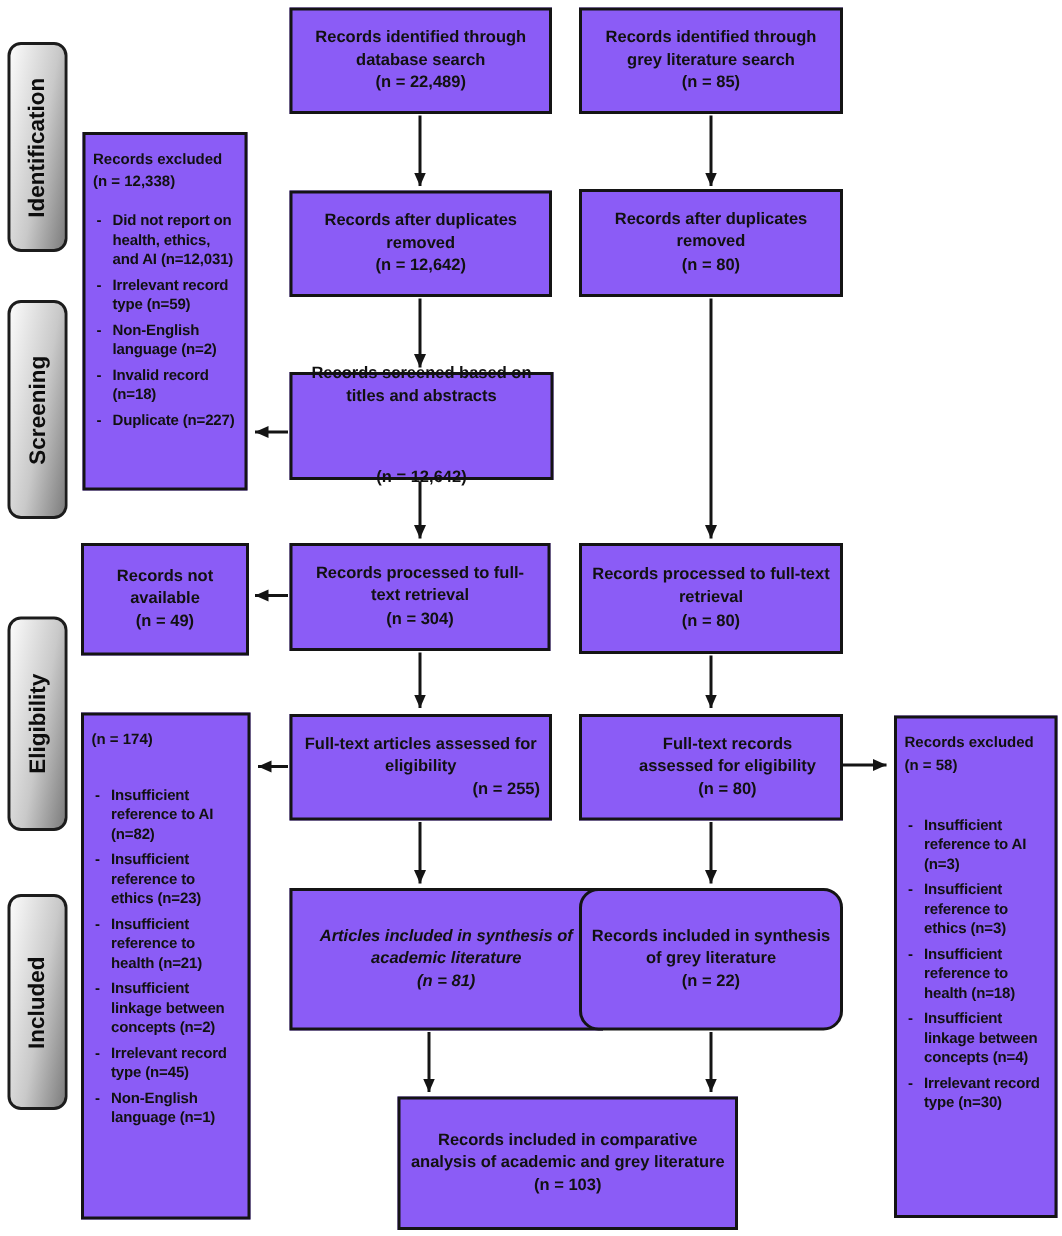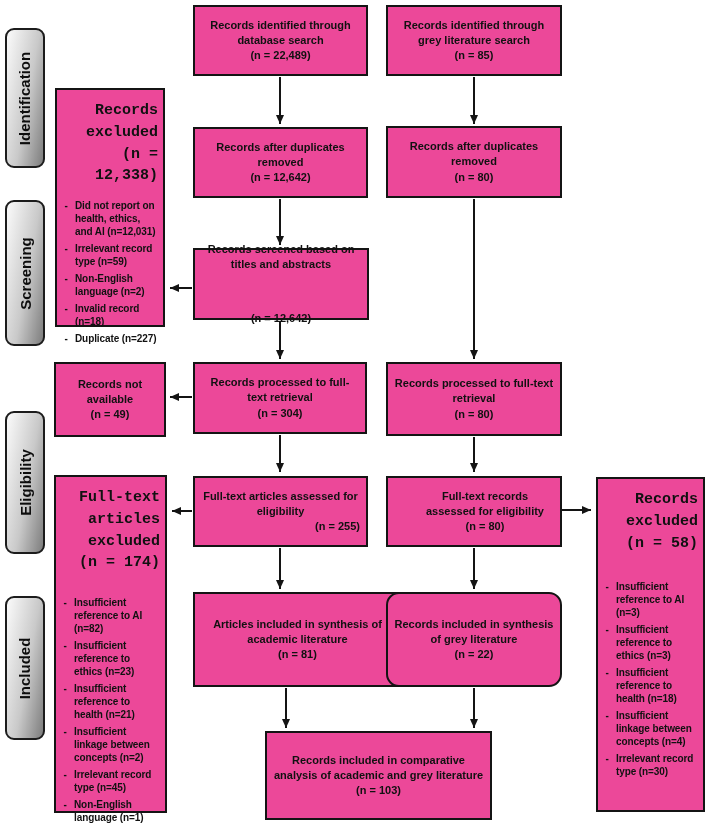--- a/index.html
+++ b/index.html
@@ -3,29 +3,29 @@
 <meta charset="utf-8">
 <style>
   html,body{margin:0;padding:0;background:#fff;}
   .canvas{
     position:relative;width:708px;height:824px;background:#ffffff;
     font-family:"Liberation Sans",sans-serif;color:#111;overflow:hidden;
   }
   .arrows{position:absolute;left:0;top:0;width:708px;height:824px;pointer-events:none;}
   .box{
     position:absolute;box-sizing:border-box;
-    background:#ec4899;border:2px solid #141414;
+    background:#8b5cf6;border:2px solid #141414;
     display:flex;flex-direction:column;align-items:center;justify-content:center;
     text-align:center;font-weight:bold;font-size:11px;line-height:1.38;
     padding:2px 6px;
   }
   .box .lbl{display:block;}
   .box .n{display:block;}
   .side{justify-content:flex-start;padding-top:10px;padding-left:5px;padding-right:5px;}
-  .side-head{width:100%;text-align:right;font-size:15px;line-height:1.45;font-family:Liberation Mono, monospace;}
+  .side-head{width:100%;text-align:left;font-size:10px;line-height:1.45;}
   .items{
     margin-top:12px;width:100%;text-align:left;font-size:10px;line-height:1.3;
     display:flex;flex-direction:column;gap:4px;letter-spacing:-0.1px;
   }
   .item{display:flex;gap:5px;}
   .item .dash{flex:0 0 8px;text-align:center;}
   .item .txt{flex:1;}
   .stage{
     position:absolute;left:5px;width:40px;box-sizing:border-box;
     border:2px solid #1c1c1c;border-radius:9px;
@@ -93,21 +93,21 @@
     <span class="n">(n = 12,642)</span>
   </div>
   <div class="box" style="left:193px;top:362px;width:174px;height:72px;">
     <span class="lbl">Records processed to full-text retrieval</span>
     <span class="n">(n = 304)</span>
   </div>
   <div class="box" style="left:193px;top:476px;width:175px;height:71px;align-items:flex-end;">
     <span class="lbl">Full-text articles assessed for eligibility</span>
     <span class="n">(n = 255)</span>
   </div>
-  <div class="box" style="left:193px;top:592px;width:209px;height:95px;">
+  <div class="box" style="left:193px;top:592px;width:209px;height:95px;font-style:italic;">
     <span class="lbl">Articles included in synthesis of academic literature</span>
     <span class="n">(n = 81)</span>
   </div>
 
   <div class="box" style="left:386px;top:5px;width:176px;height:71px;">
     <span class="lbl">Records identified through grey literature search</span>
     <span class="n">(n = 85)</span>
   </div>
   <div class="box" style="left:386px;top:126px;width:176px;height:72px;">
     <span class="lbl">Records after duplicates removed</span>
@@ -160,21 +160,20 @@
     </div>
   </div>
 
   <div class="box" style="left:54px;top:362px;width:112px;height:75px;">
     <span class="lbl">Records not available</span>
     <span class="n">(n = 49)</span>
   </div>
 
   <div class="box side" style="left:54px;top:475px;width:113px;height:338px;">
     <div class="side-head" style="padding:0 10px;">
-      <span class="lbl">Full-text articles excluded</span>
       <span class="n">(n = 174)</span>
     </div>
     <div class="items" style="margin-top:22px;">
       <div class="item">
           <span class="dash">-</span>
           <span class="txt">Insufficient reference to AI (n=82)</span>
         </div>
       <div class="item">
           <span class="dash">-</span>
           <span class="txt">Insufficient reference to ethics (n=23)</span>

